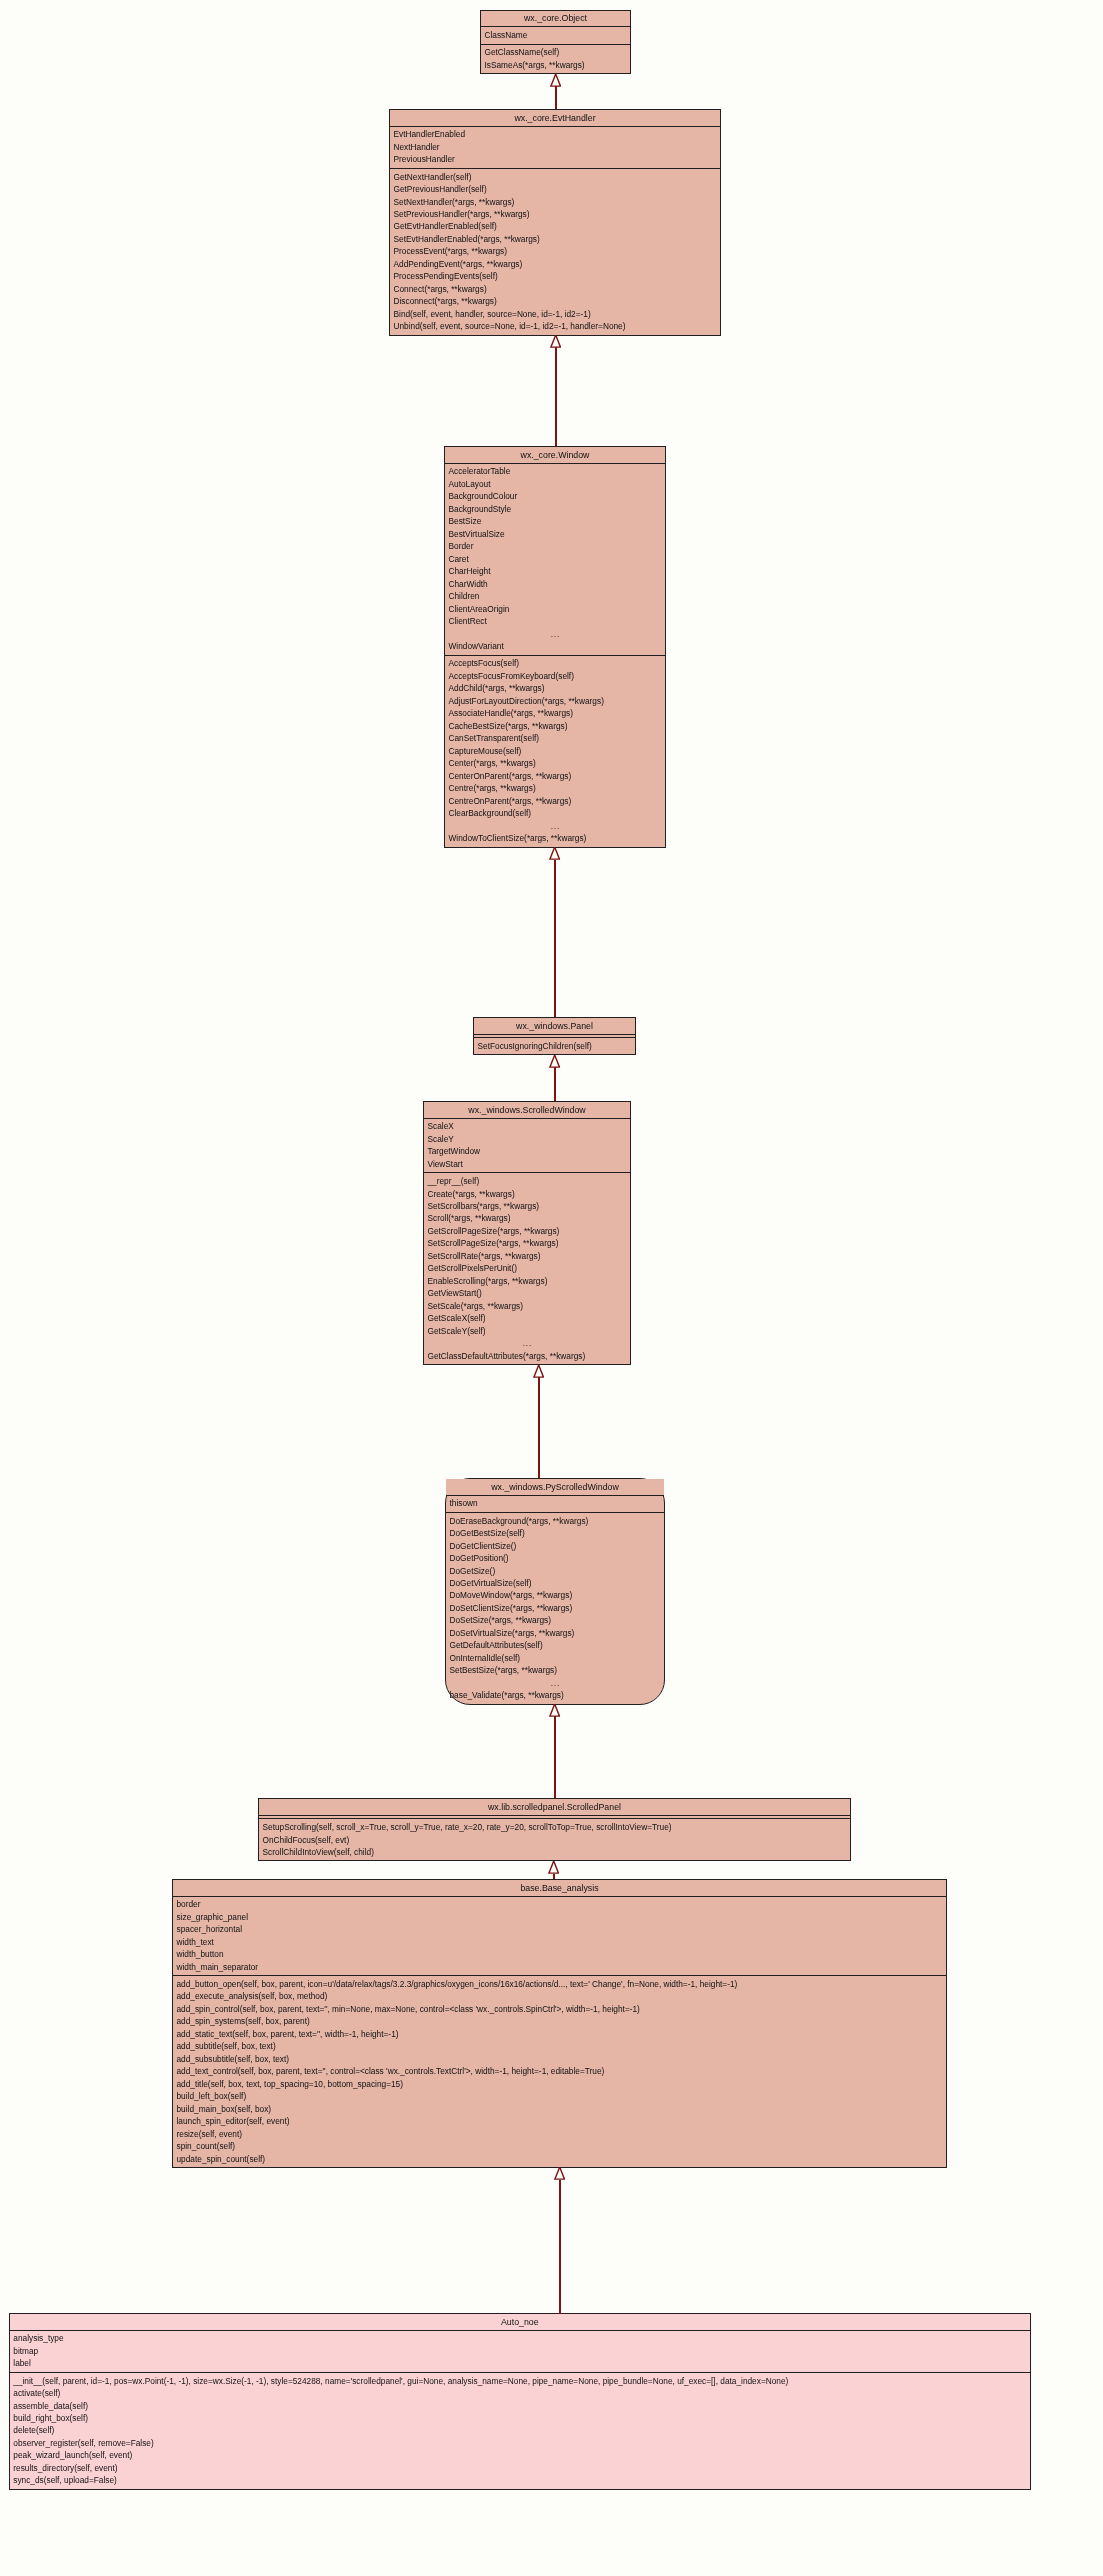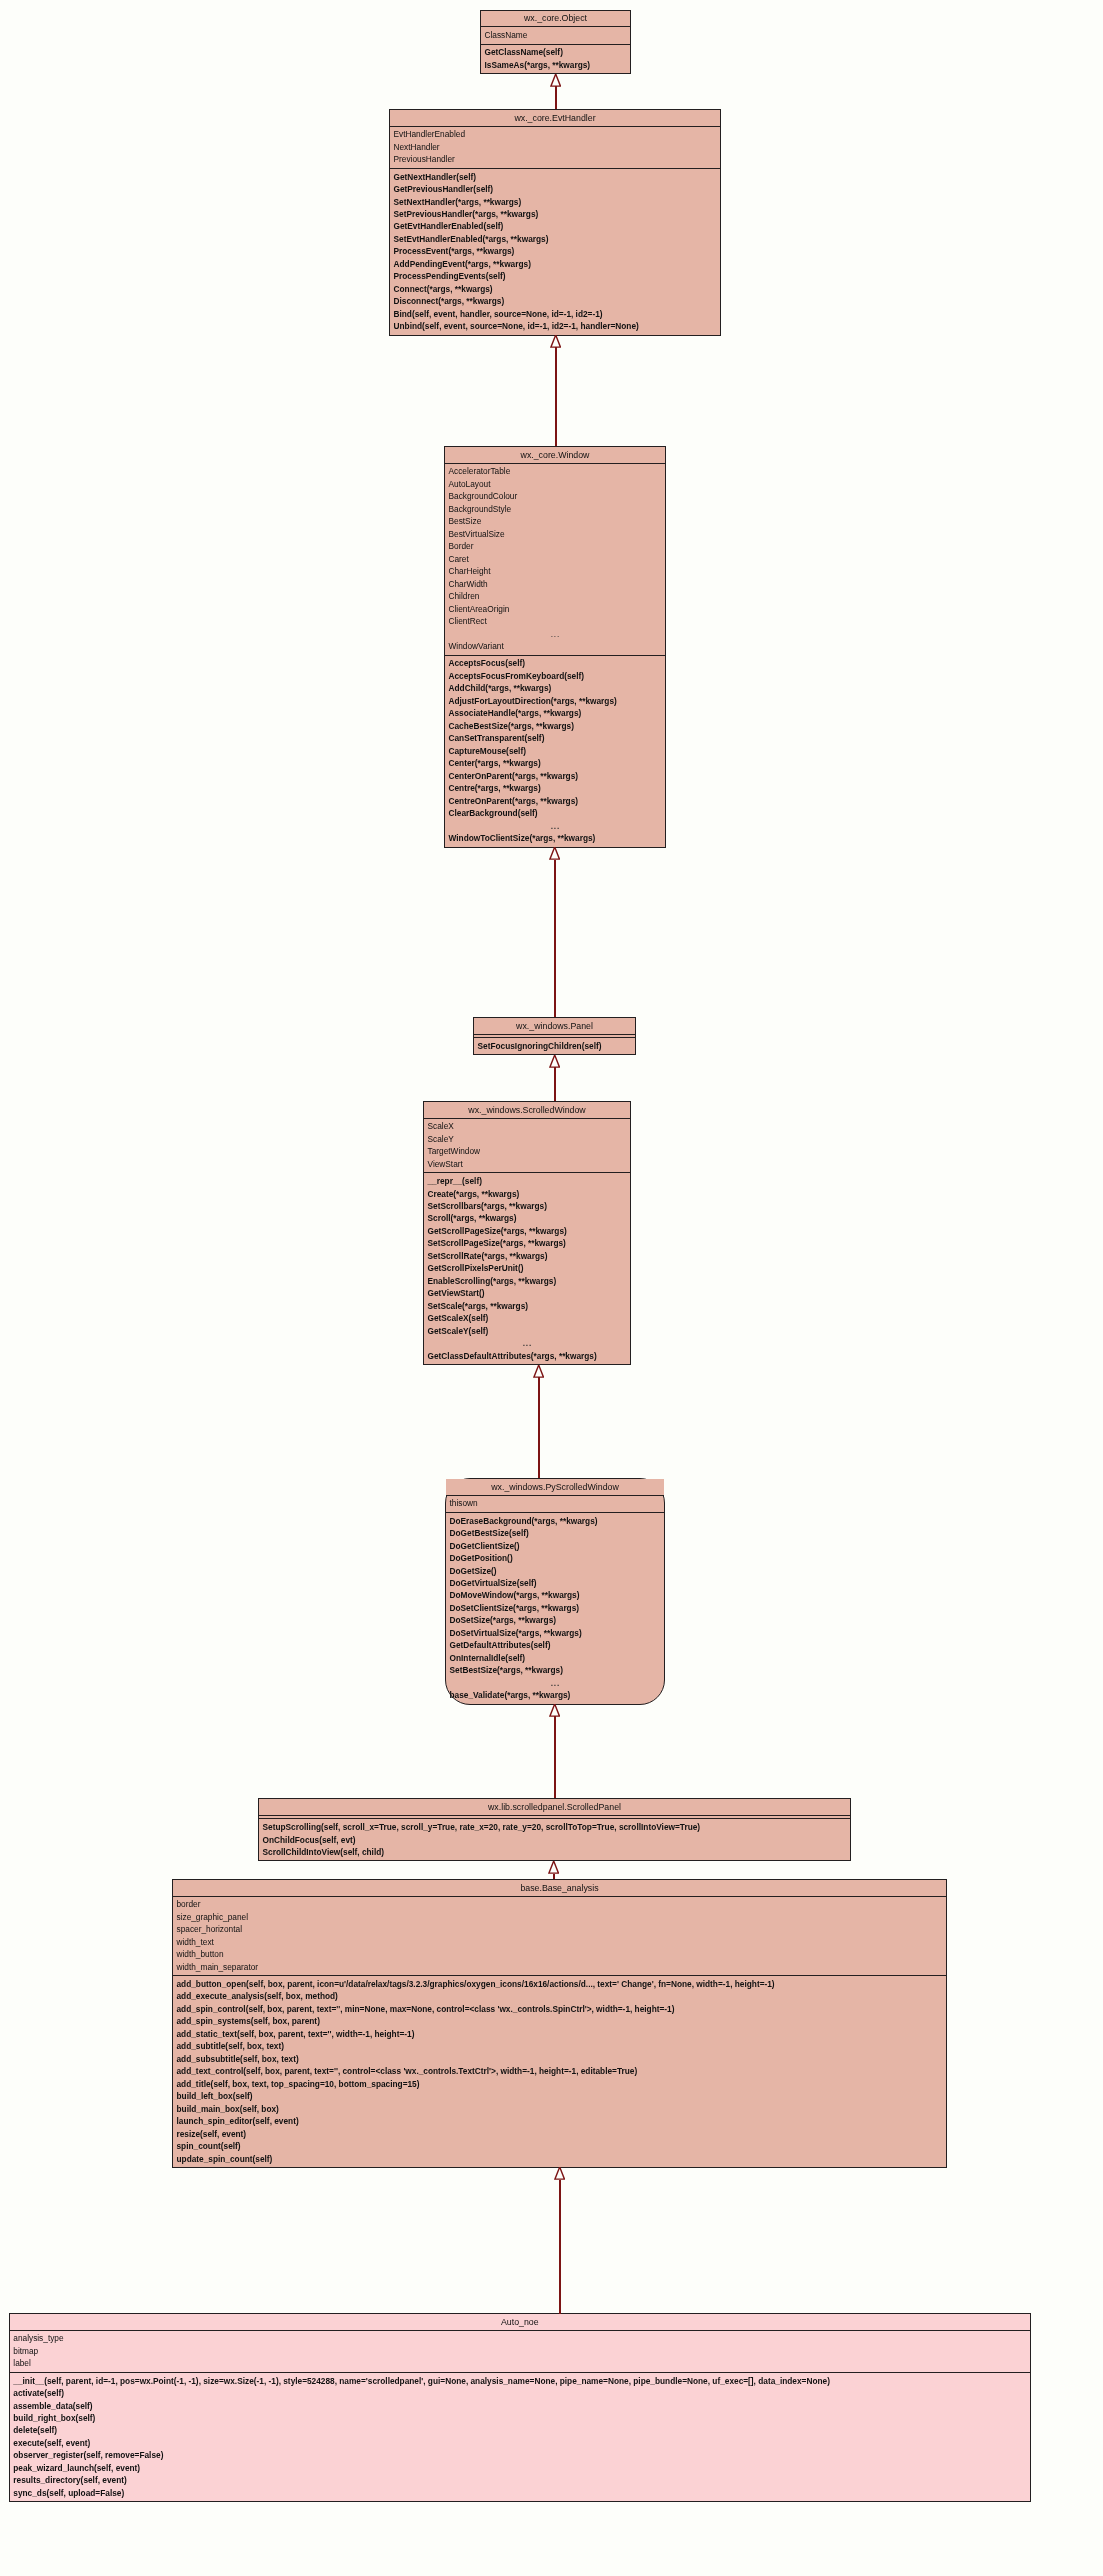--- a/index.html
+++ b/index.html
@@ -42,21 +42,20 @@
     background: inherit;
     white-space: nowrap;
     overflow: hidden;
   }
   .cls-section {
     border-bottom: 1.3px solid #231f20;
     padding: 1.8px 0 1.8px 0;
   }
   .cls-section:last-child {
     border-bottom: none;
-    font-weight: bold;
   }
   .cls-section.empty {
     padding: 0;
     height: 2.6px;
   }
   .cls-row {
     padding: 0.9px 2.6px 0.9px 3.5px;
     white-space: nowrap;
     overflow: hidden;
     font-size: 8.3px;
@@ -254,21 +253,20 @@
         <div class="cls-row">analysis_type</div>
         <div class="cls-row">bitmap</div>
         <div class="cls-row">label</div>
       </div>
       <div class="cls-section">
         <div class="cls-row">__init__(self, parent, id=-1, pos=wx.Point(-1, -1), size=wx.Size(-1, -1), style=524288, name='scrolledpanel', gui=None, analysis_name=None, pipe_name=None, pipe_bundle=None, uf_exec=[], data_index=None)</div>
         <div class="cls-row">activate(self)</div>
         <div class="cls-row">assemble_data(self)</div>
         <div class="cls-row">build_right_box(self)</div>
         <div class="cls-row">delete(self)</div>
-        <div class="cls-row">execute(self, event)</div>
         <div class="cls-row">observer_register(self, remove=False)</div>
         <div class="cls-row">peak_wizard_launch(self, event)</div>
         <div class="cls-row">results_directory(self, event)</div>
         <div class="cls-row">sync_ds(self, upload=False)</div>
       </div>
     </div>
     <div class="arrow-wrap" style="left: 550px; top: 74px;">
       <svg width="11.4" height="13" viewBox="0 0 13 15">
         <polygon points="6.5,0 12,14 1,14" fill="#fdfefa" stroke="#7c1414" stroke-width="1.6"></polygon>
       </svg>

